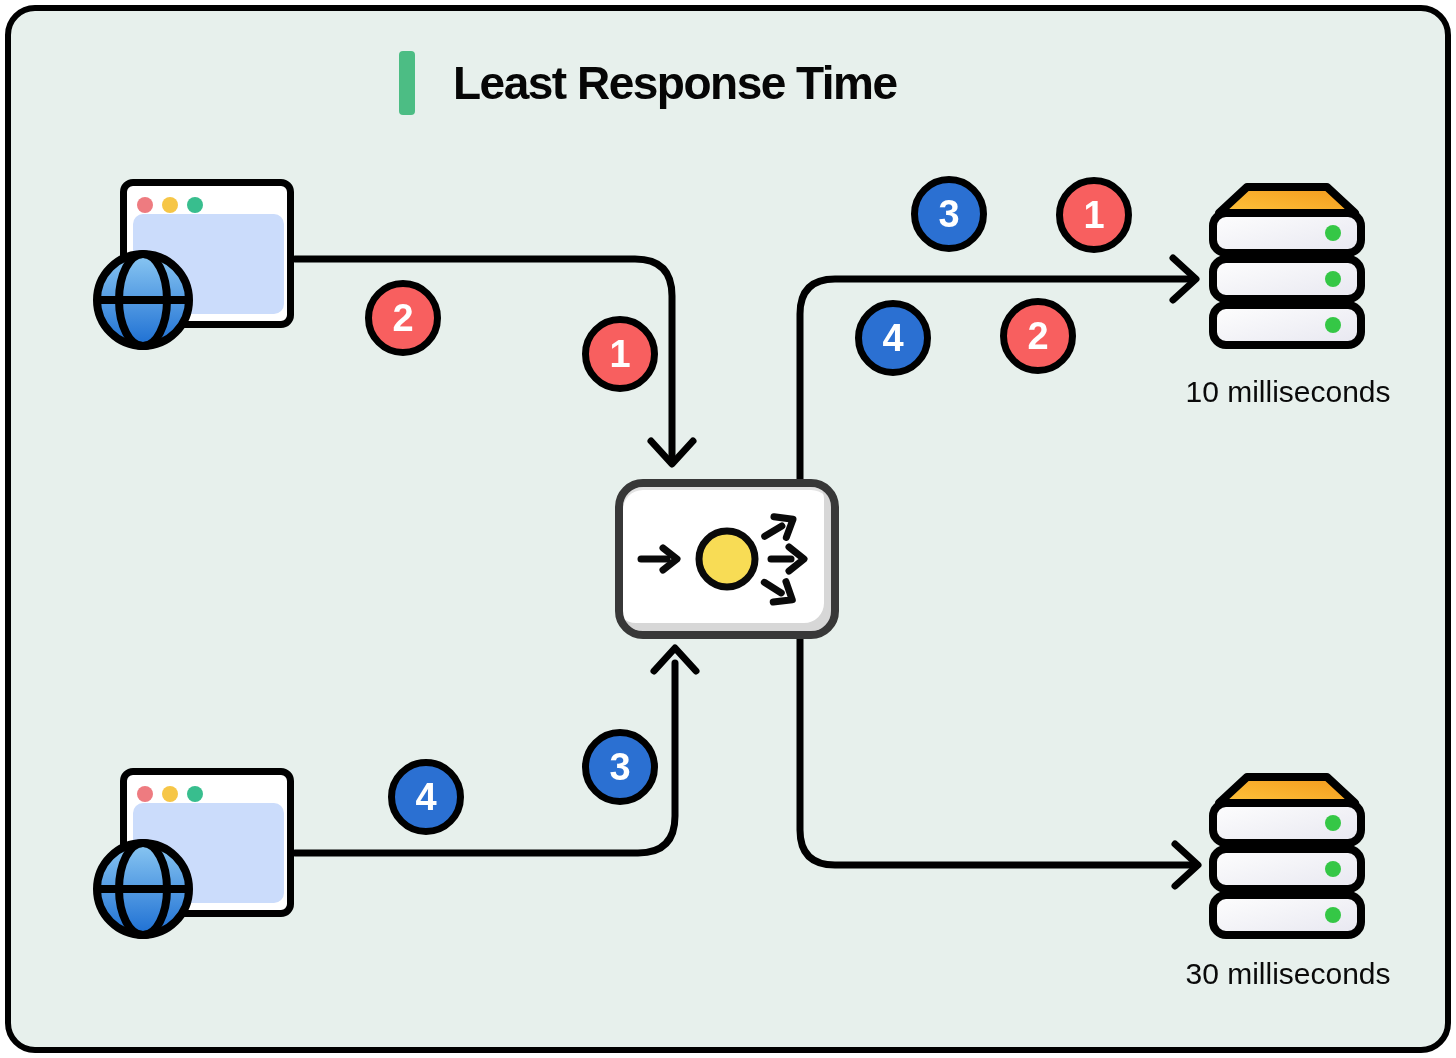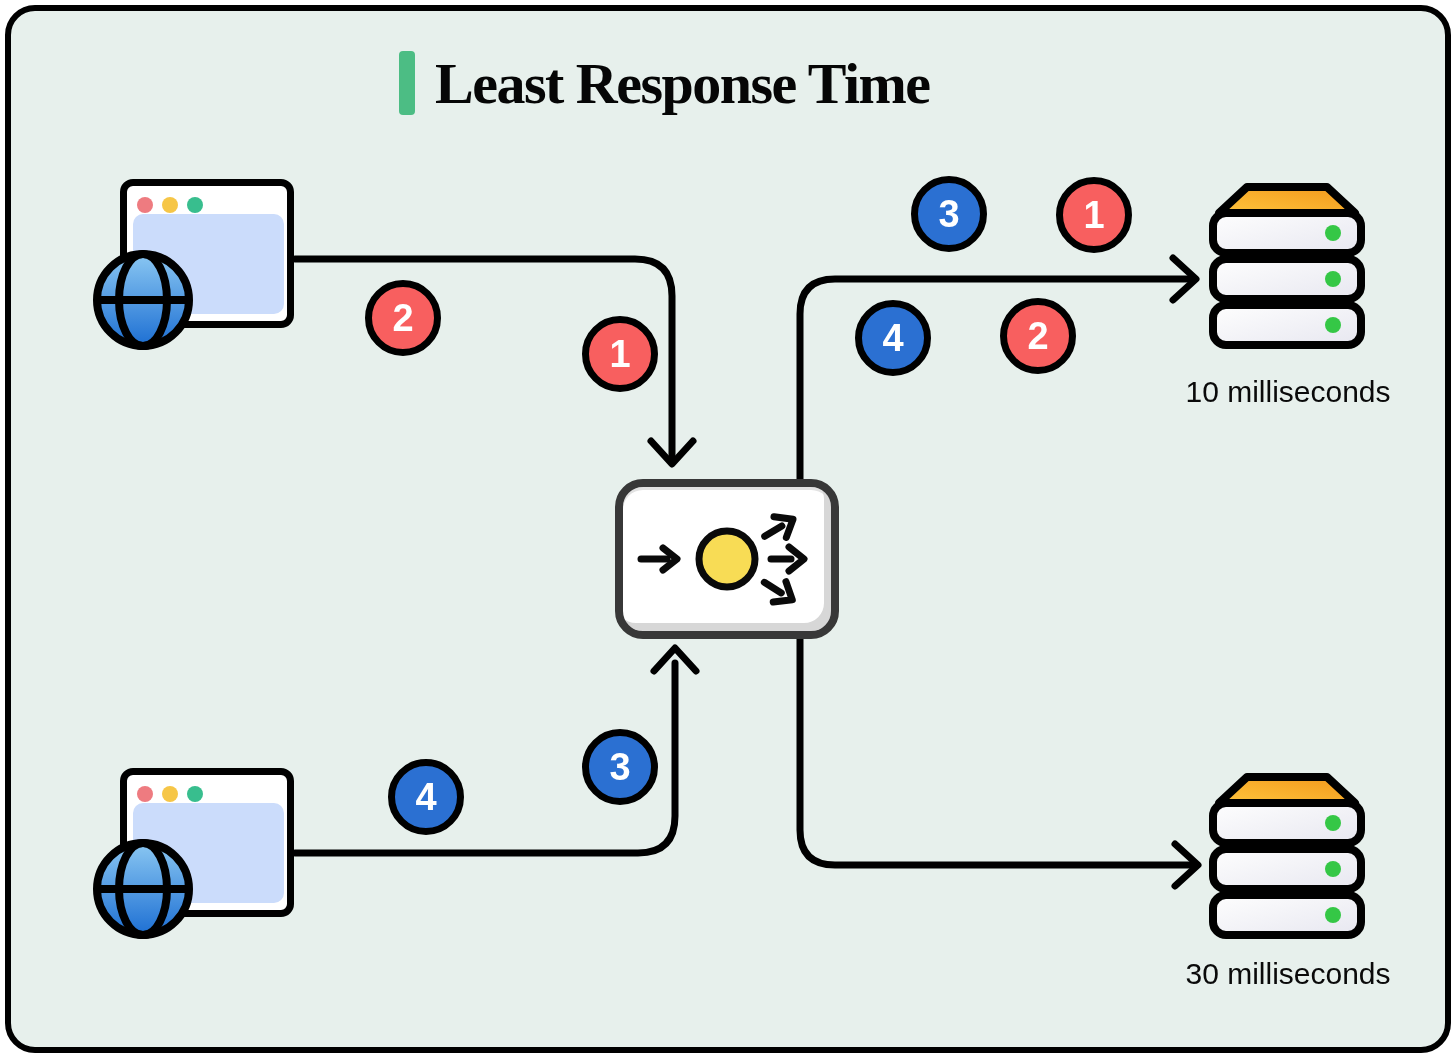--- a/index.html
+++ b/index.html
@@ -11,23 +11,22 @@
     position:absolute;left:5px;top:5px;width:1446px;height:1048px;
     box-sizing:border-box;background:#E7F0EC;border:6px solid #000;border-radius:30px;
   }
   
   .title-wrap{
     position:absolute;left:388px;top:38px;height:68px;
     display:flex;align-items:center;gap:20px;
   }
   .accent-bar{width:16px;height:64px;background:#4CBD84;border-radius:4px;}
   .page-title{
-    margin:0;font-size:58px;font-weight:800;letter-spacing:-1.5px;color:#060606;
+    margin:18px;font-size:46px;font-weight:800;letter-spacing:-1.5px;color:#060606;
     white-space:nowrap;
-    font-family:Liberation Serif, serif;
   }
   
   svg.wires{position:absolute;left:0;top:0;}
   
   .window{
     position:absolute;width:174px;height:149px;box-sizing:border-box;
     background:#fff;border:7px solid #000;border-radius:13px;
   }
   .window.client1{left:109px;top:168px;}
   .window.client2{left:109px;top:757px;}

